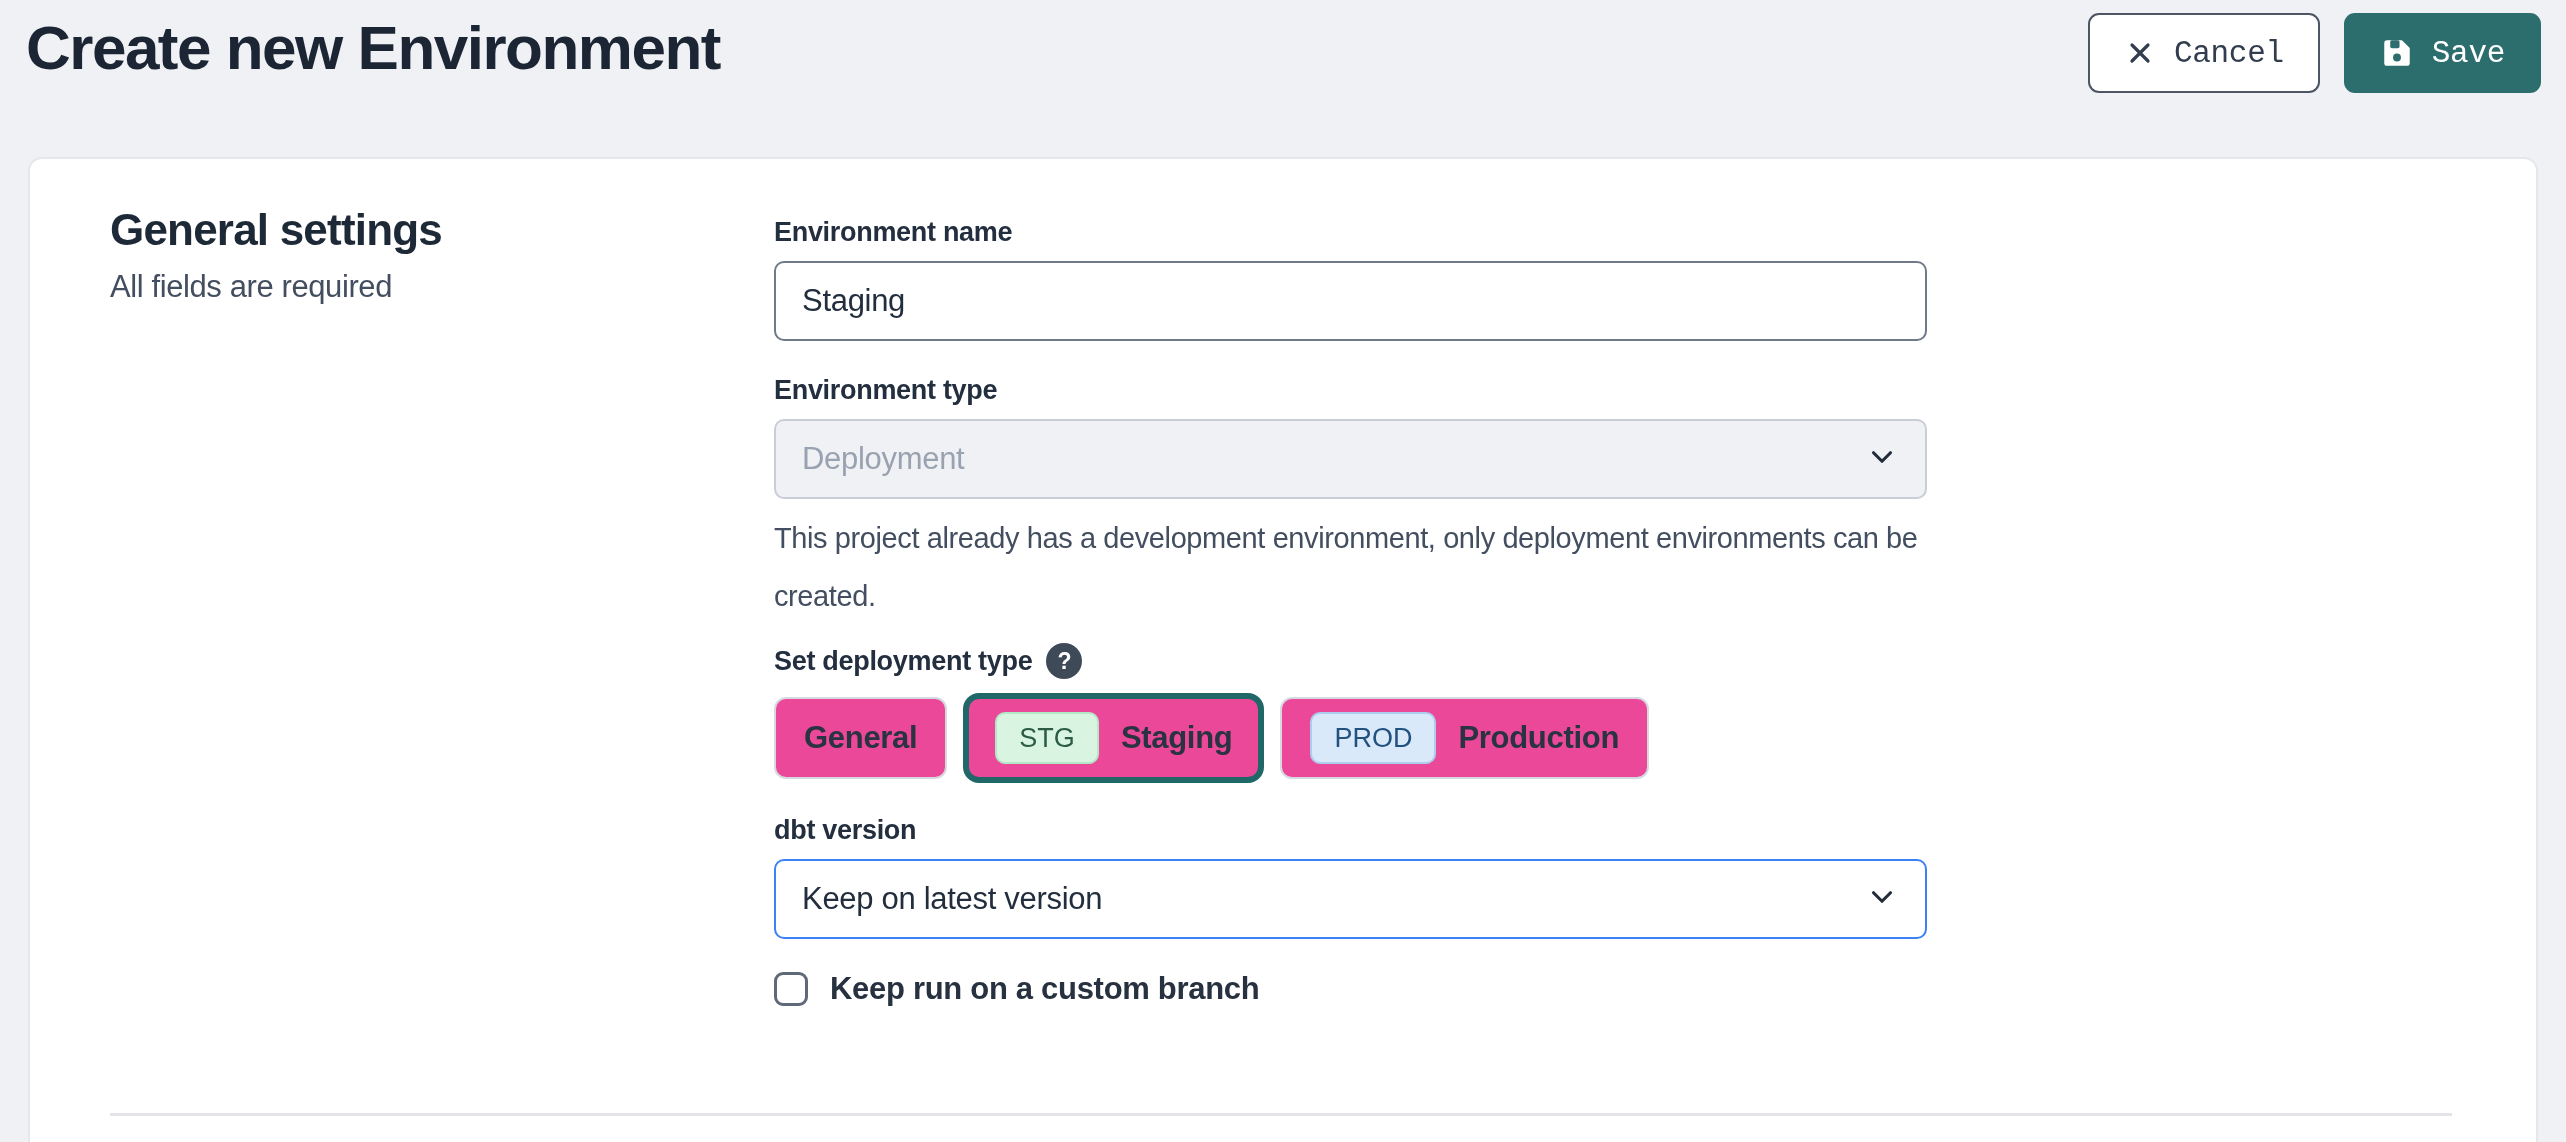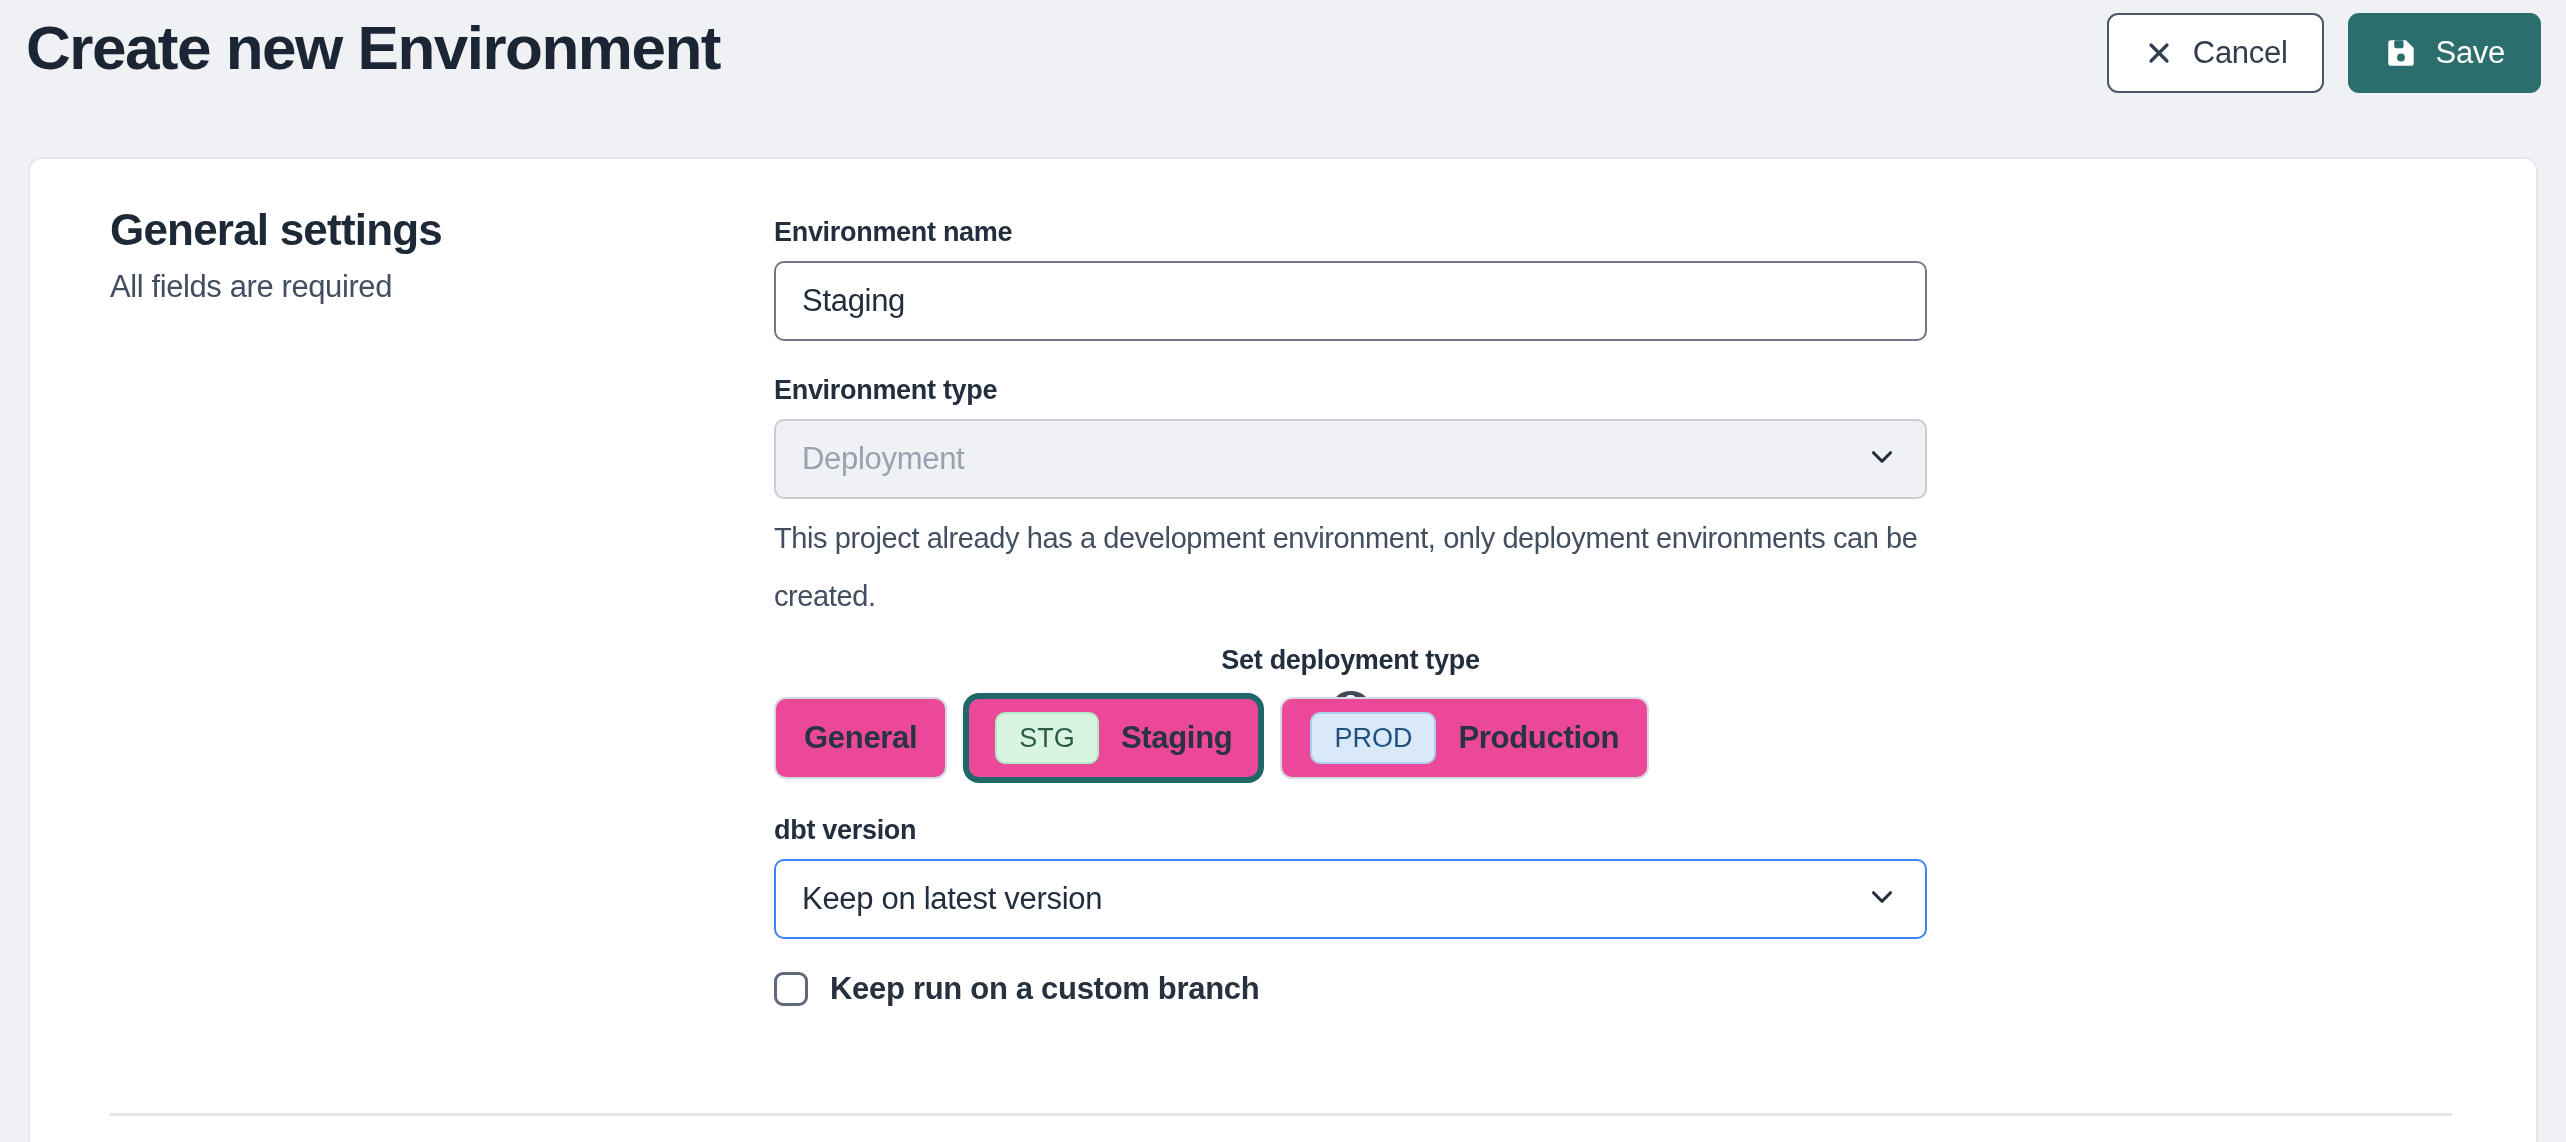--- a/index.html
+++ b/index.html
@@ -28,21 +28,21 @@
     gap: 24px;
     align-items: center;
   }
   .btn {
     height: 80px;
     display: inline-flex;
     align-items: center;
     gap: 18px;
     padding: 0 34px;
     border-radius: 11px;
-    font-family: Liberation Sans, sans-serif;
+    font-family: Liberation Mono, monospace;
     font-size: 31px;
     letter-spacing: -0.3px;
     cursor: pointer;
   }
   .btn-cancel {
     background: #ffffff;
     border: 2px solid #4d5665;
     color: #323d4e;
     font-weight: 400;
   }
@@ -147,21 +147,20 @@
     letter-spacing: -0.4px;
   }
   .mt-label2 { margin-top: 32px; }
 
   .label-row {
     margin-top: 18px;
     display: flex;
     align-items: center;
     gap: 14px;
     height: 36px;
-    flex-direction: column;
   }
   .help-icon {
     width: 36px; height: 36px;
     border-radius: 50%;
     background: #3f4a59;
     color: #ffffff;
     font-size: 23px;
     font-weight: 700;
     display: inline-flex;
     align-items: center;

